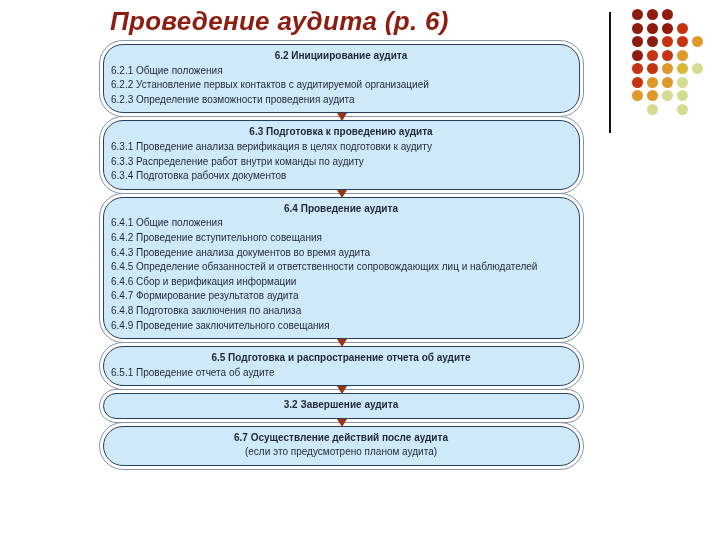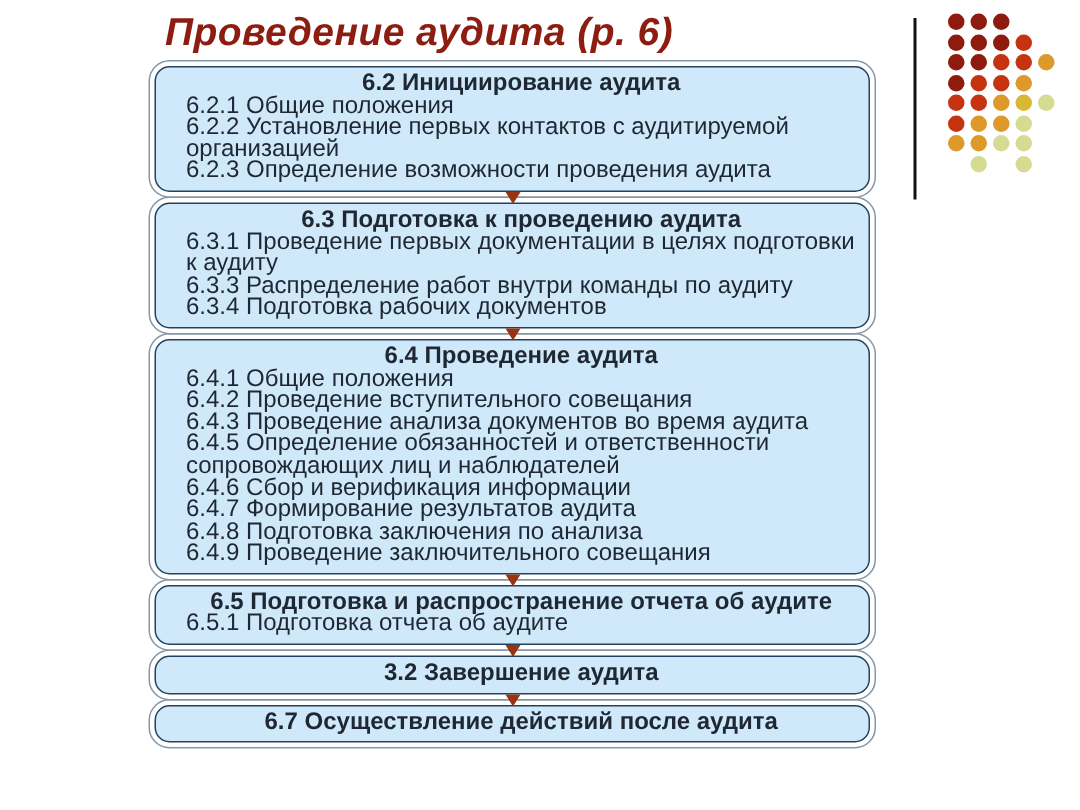--- a/index.html
+++ b/index.html
@@ -54,25 +54,25 @@
     position: absolute;
     left: 103px;
     top: 44px;
     width: 477px;
   }
 
   .fbox {
     box-sizing: border-box;
     background: var(--box-fill, #cfe9fb);
     border: 1px solid var(--box-border, #24425f);
-    border-radius: 10px;
+    border-radius: 20px;
     outline: 1px solid var(--box-outline, #8696a6);
     outline-offset: 3px;
-    padding: 4px 8px 5px 20px;
-    font-size: 16px;
+    padding: 4px 8px 5px 7px;
+    font-size: 10px;
     line-height: 14.6px;
     color: var(--text-color, #1f2733);
   }
 
   .fbox-header { font-weight: bold; text-align: center; }
   .fbox-sub { text-align: center; }
   .fbox-sub:empty { display: none; }
   .fbox-items:empty { display: none; }
 
   .gap {
@@ -152,21 +152,21 @@
   </div>
 
   <div class="gap">
     <div class="arrow"></div>
   </div>
 
   <div class="fbox">
     <div class="fbox-header">6.3 Подготовка к проведению аудита</div>
 
     <div class="fbox-items">
-          <div class="fbox-item">6.3.1 Проведение первых документации в целях подготовки к аудиту</div>
+          <div class="fbox-item">6.3.1 Проведение анализа верификация в целях подготовки к аудиту</div>
           <div class="fbox-item">6.3.3 Распределение работ внутри команды по аудиту</div>
           <div class="fbox-item">6.3.4 Подготовка рабочих документов</div>
         </div>
   </div>
 
   <div class="gap">
     <div class="arrow"></div>
   </div>
 
   <div class="fbox">
@@ -185,35 +185,36 @@
   </div>
 
   <div class="gap">
     <div class="arrow"></div>
   </div>
 
   <div class="fbox">
     <div class="fbox-header">6.5 Подготовка и распространение отчета об аудите</div>
 
     <div class="fbox-items">
-          <div class="fbox-item">6.5.1 Подготовка отчета об аудите</div>
+          <div class="fbox-item">6.5.1 Проведение отчета об аудите</div>
         </div>
   </div>
 
   <div class="gap">
     <div class="arrow"></div>
   </div>
 
   <div class="fbox">
     <div class="fbox-header">3.2 Завершение аудита</div>
 
   </div>
 
   <div class="gap">
     <div class="arrow"></div>
   </div>
 
   <div class="fbox">
     <div class="fbox-header">6.7 Осуществление действий после аудита</div>
+    <div class="fbox-sub">(если это предусмотрено планом аудита)</div>
 
   </div>
 </div>
 </div>
 
 </body></html>

